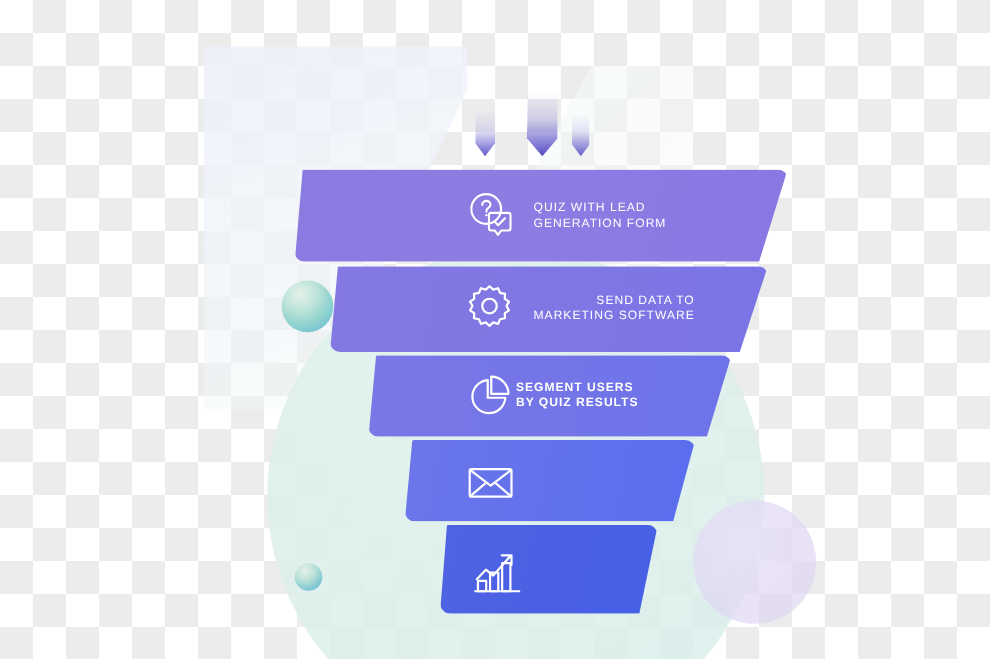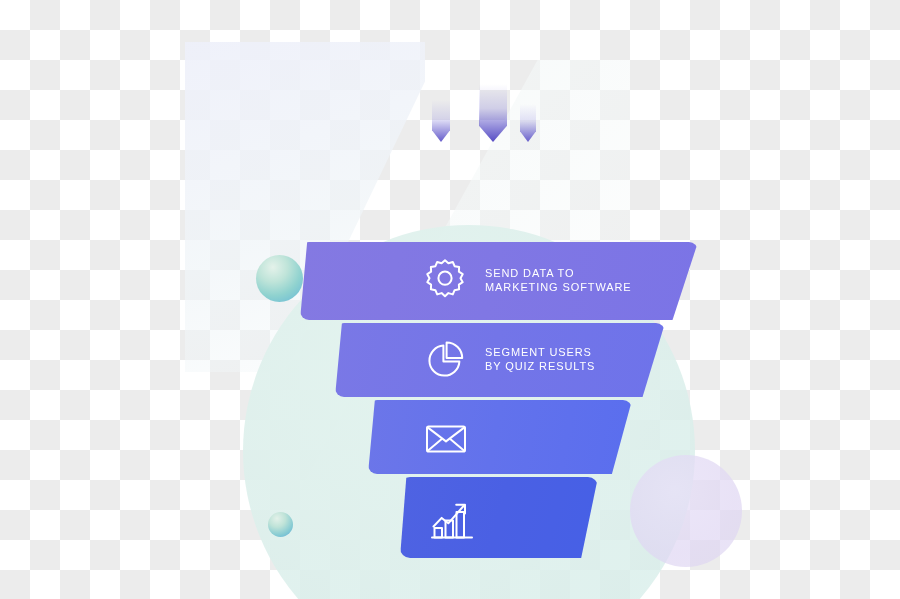--- a/index.html
+++ b/index.html
@@ -69,31 +69,31 @@
     position:absolute;color:#ffffff;font-size:11px;letter-spacing:.9px;
     line-height:14px;font-weight:400;white-space:pre-line;text-transform:uppercase;
   }
 
   #layer-1{left:268px;top:154px;width:448px;height:84px;}
   #layer-1 .shape{background:linear-gradient(100deg,#8b7be0 0%,#8d7ce2 45%,#8878e3 100%);
     clip-path:polygon(1.6% 0%, 100% 0%, 94.2% 100%, 0% 100%);}
   #layer-1 .ico{left:152px;top:16px;width:52px;height:52px;}
   #layer-1 .txt{left:217px;top:28px;}
 
-  #layer-2{left:300px;top:242px;width:398px;height:78px;}
+  #layer-2{left:300px;top:242px;width:398px;height:78px;text-align:right;}
   #layer-2 .shape{background:linear-gradient(100deg,#8479e2 0%,#8077e4 48%,#7b74e6 100%);
     clip-path:polygon(1.8% 0%, 100% 0%, 93.6% 100%, 0% 100%);}
   #layer-2 .ico{left:120px;top:14px;width:50px;height:50px;}
   #layer-2 .txt{left:185px;top:24px;}
 
   #layer-3{left:335px;top:323px;width:330px;height:74px;}
   #layer-3 .shape{background:linear-gradient(100deg,#7a78e6 0%,#7375e8 48%,#6e73ea 100%);
     clip-path:polygon(2.1% 0%, 100% 0%, 93.2% 100%, 0% 100%);}
   #layer-3 .ico{left:86px;top:13px;width:48px;height:48px;}
-  #layer-3 .txt{left:150px;top:22px;}
+  #layer-3 .txt{left:134px;top:22px;font-weight:bold;}
 
   #layer-4{left:368px;top:400px;width:264px;height:74px;}
   #layer-4 .shape{background:linear-gradient(100deg,#6c76e9 0%,#6272ec 48%,#5a6eee 100%);
     clip-path:polygon(2.6% 0%, 100% 0%, 92.4% 100%, 0% 100%);}
   #layer-4 .ico{left:54px;top:14px;width:48px;height:48px;}
   #layer-4 .txt{left:118px;top:16px;}
 
   #layer-5{left:400px;top:477px;width:198px;height:81px;}
   #layer-5 .shape{background:linear-gradient(105deg,#4f63e2 0%,#4a60e4 50%,#4660e6 100%);
     clip-path:polygon(3.2% 0%, 100% 0%, 91.5% 100%, 0% 100%);border-radius:10px;}
@@ -114,20 +114,36 @@
   <div class="decor" id="sphere-small"></div>
 
   <div id="arrows">
     <div class="arrow a1"></div>
     <div class="arrow a2"></div>
     <div class="arrow a3"></div>
   </div>
 
   <div id="funnel">
 
+    <div class="layer" id="layer-1">
+      <div class="shape"></div>
+      <div class="content">
+        <div class="ico">
+          <svg width="52" height="52" viewBox="0 0 52 52" fill="none" stroke="#ffffff" stroke-width="1.9">
+            <circle cx="22" cy="20" r="13.5"></circle>
+            <path d="M18.4 16.3c0-2.1 1.7-3.7 3.8-3.7s3.7 1.6 3.7 3.5c0 1.7-1 2.4-2.2 3.2-1 .7-1.5 1.3-1.5 2.5v.6" stroke-linecap="round"></path>
+            <circle cx="22.2" cy="25.6" r="1.1" fill="#ffffff" stroke="none"></circle>
+            <path d="M26.5 23.5h15.6c1.1 0 2 .9 2 2v12.1c0 1.1-.9 2-2 2h-6.6l-2.8 4-2.8-4h-3.4c-1.1 0-2-.9-2-2V25.5c0-1.1.9-2 2-2z" stroke-linejoin="round"></path>
+            <path d="M29.8 31.6l3.1 3.1 6.1-6.3" stroke-linecap="round" stroke-linejoin="round"></path>
+          </svg>
+        </div>
+        <div class="txt">QUIZ WITH LEAD
+GENERATION FORM</div>
+      </div>
+    </div>
 
     <div class="layer" id="layer-2">
       <div class="shape"></div>
       <div class="content">
         <div class="ico">
           <svg width="50" height="50" viewBox="0 0 50 50" fill="none" stroke="#ffffff" stroke-width="2" stroke-linejoin="round">
             <path d="M25 4.2l3.4 3.1 4.4-1.3 1.8 4.2 4.5 .9-.2 4.6 3.8 2.5-2.2 4 2.2 4-3.8 2.5 .2 4.6-4.5 .9-1.8 4.2-4.4-1.3L25 40.2l-3.4-3.1-4.4 1.3-1.8-4.2-4.5-.9 .2-4.6-3.8-2.5 2.2-4-2.2-4 3.8-2.5-.2-4.6 4.5-.9 1.8-4.2 4.4 1.3L25 4.2z"></path>
             <circle cx="25" cy="22.2" r="6.6"></circle>
           </svg>
         </div>

